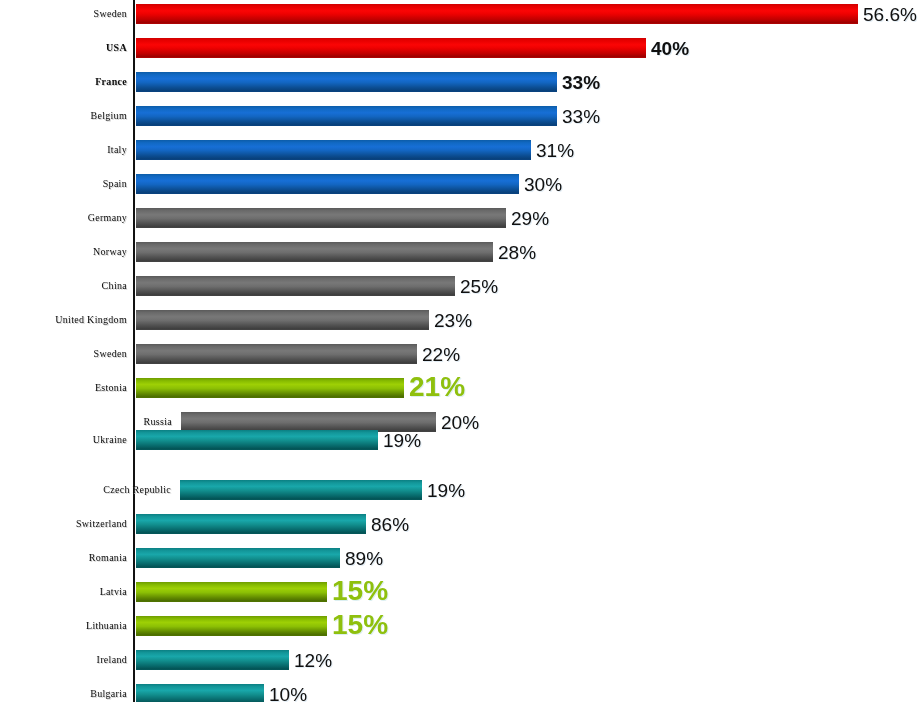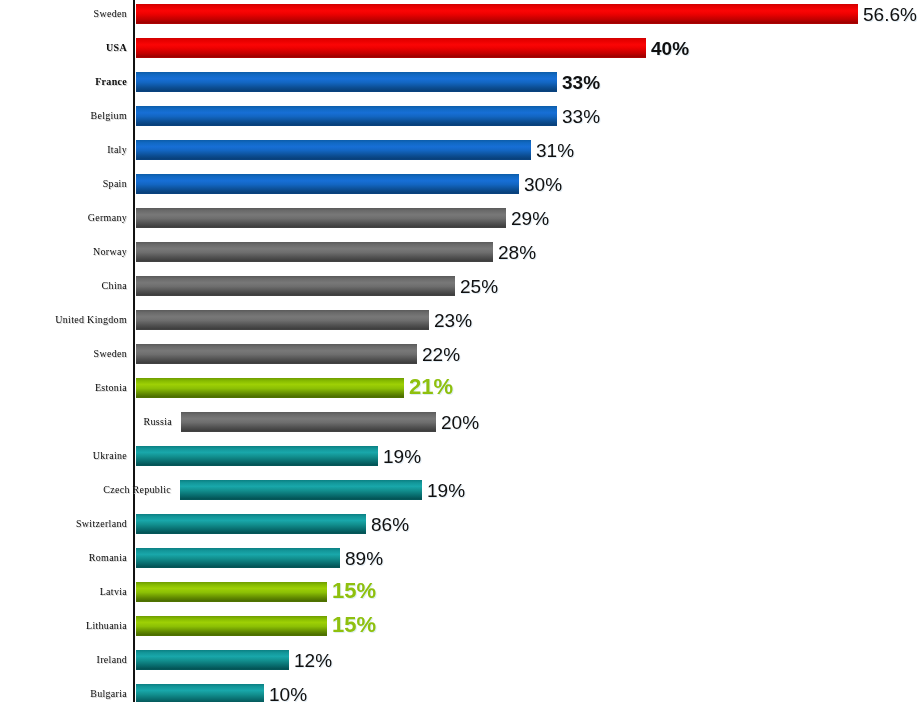--- a/index.html
+++ b/index.html
@@ -98,21 +98,21 @@
     font-family: "Liberation Sans", sans-serif;
     font-size: 19px;
     color: #101010;
     white-space: nowrap;
     padding-left: 5px;
     text-shadow: 1px 1px 0 rgba(200,220,235,0.55);
   }
   .val-label.highlight {
     font-family: "Liberation Sans", sans-serif;
     font-weight: bold;
-    font-size: 22px;
+    font-size: 28px;
     color: #8fc00e;
     line-height: 22px;
     top: -2px;
     text-shadow: 1px 1px 0 rgba(205,232,235,0.7);
   }
 </style>
 </head>
 <body>
 
 <div id="chart-root">
@@ -203,21 +203,21 @@
           </div>
           <div class="val-label highlight" style="left: 404px;">21%</div>
         </div>
         <div class="row" style="top: 412px; margin-left: 45px;">
           <div class="cat-label">Russia</div>
           <div class="bar-wrap" style="width: 255px;">
             <div class="bar gray"></div>
           </div>
           <div class="val-label" style="left: 391px;">20%</div>
         </div>
-        <div class="row" style="top: 446px; text-decoration: underline;">
+        <div class="row" style="top: 430px; text-decoration: underline;">
           <div class="cat-label">Ukraine</div>
           <div class="bar-wrap" style="width: 242px;">
             <div class="bar teal"></div>
           </div>
           <div class="val-label" style="left: 378px;">19%</div>
         </div>
         <div class="row" style="top: 480px; margin-left: 44px;">
           <div class="cat-label">Czech Republic</div>
           <div class="bar-wrap" style="width: 242px;">
             <div class="bar teal"></div>

